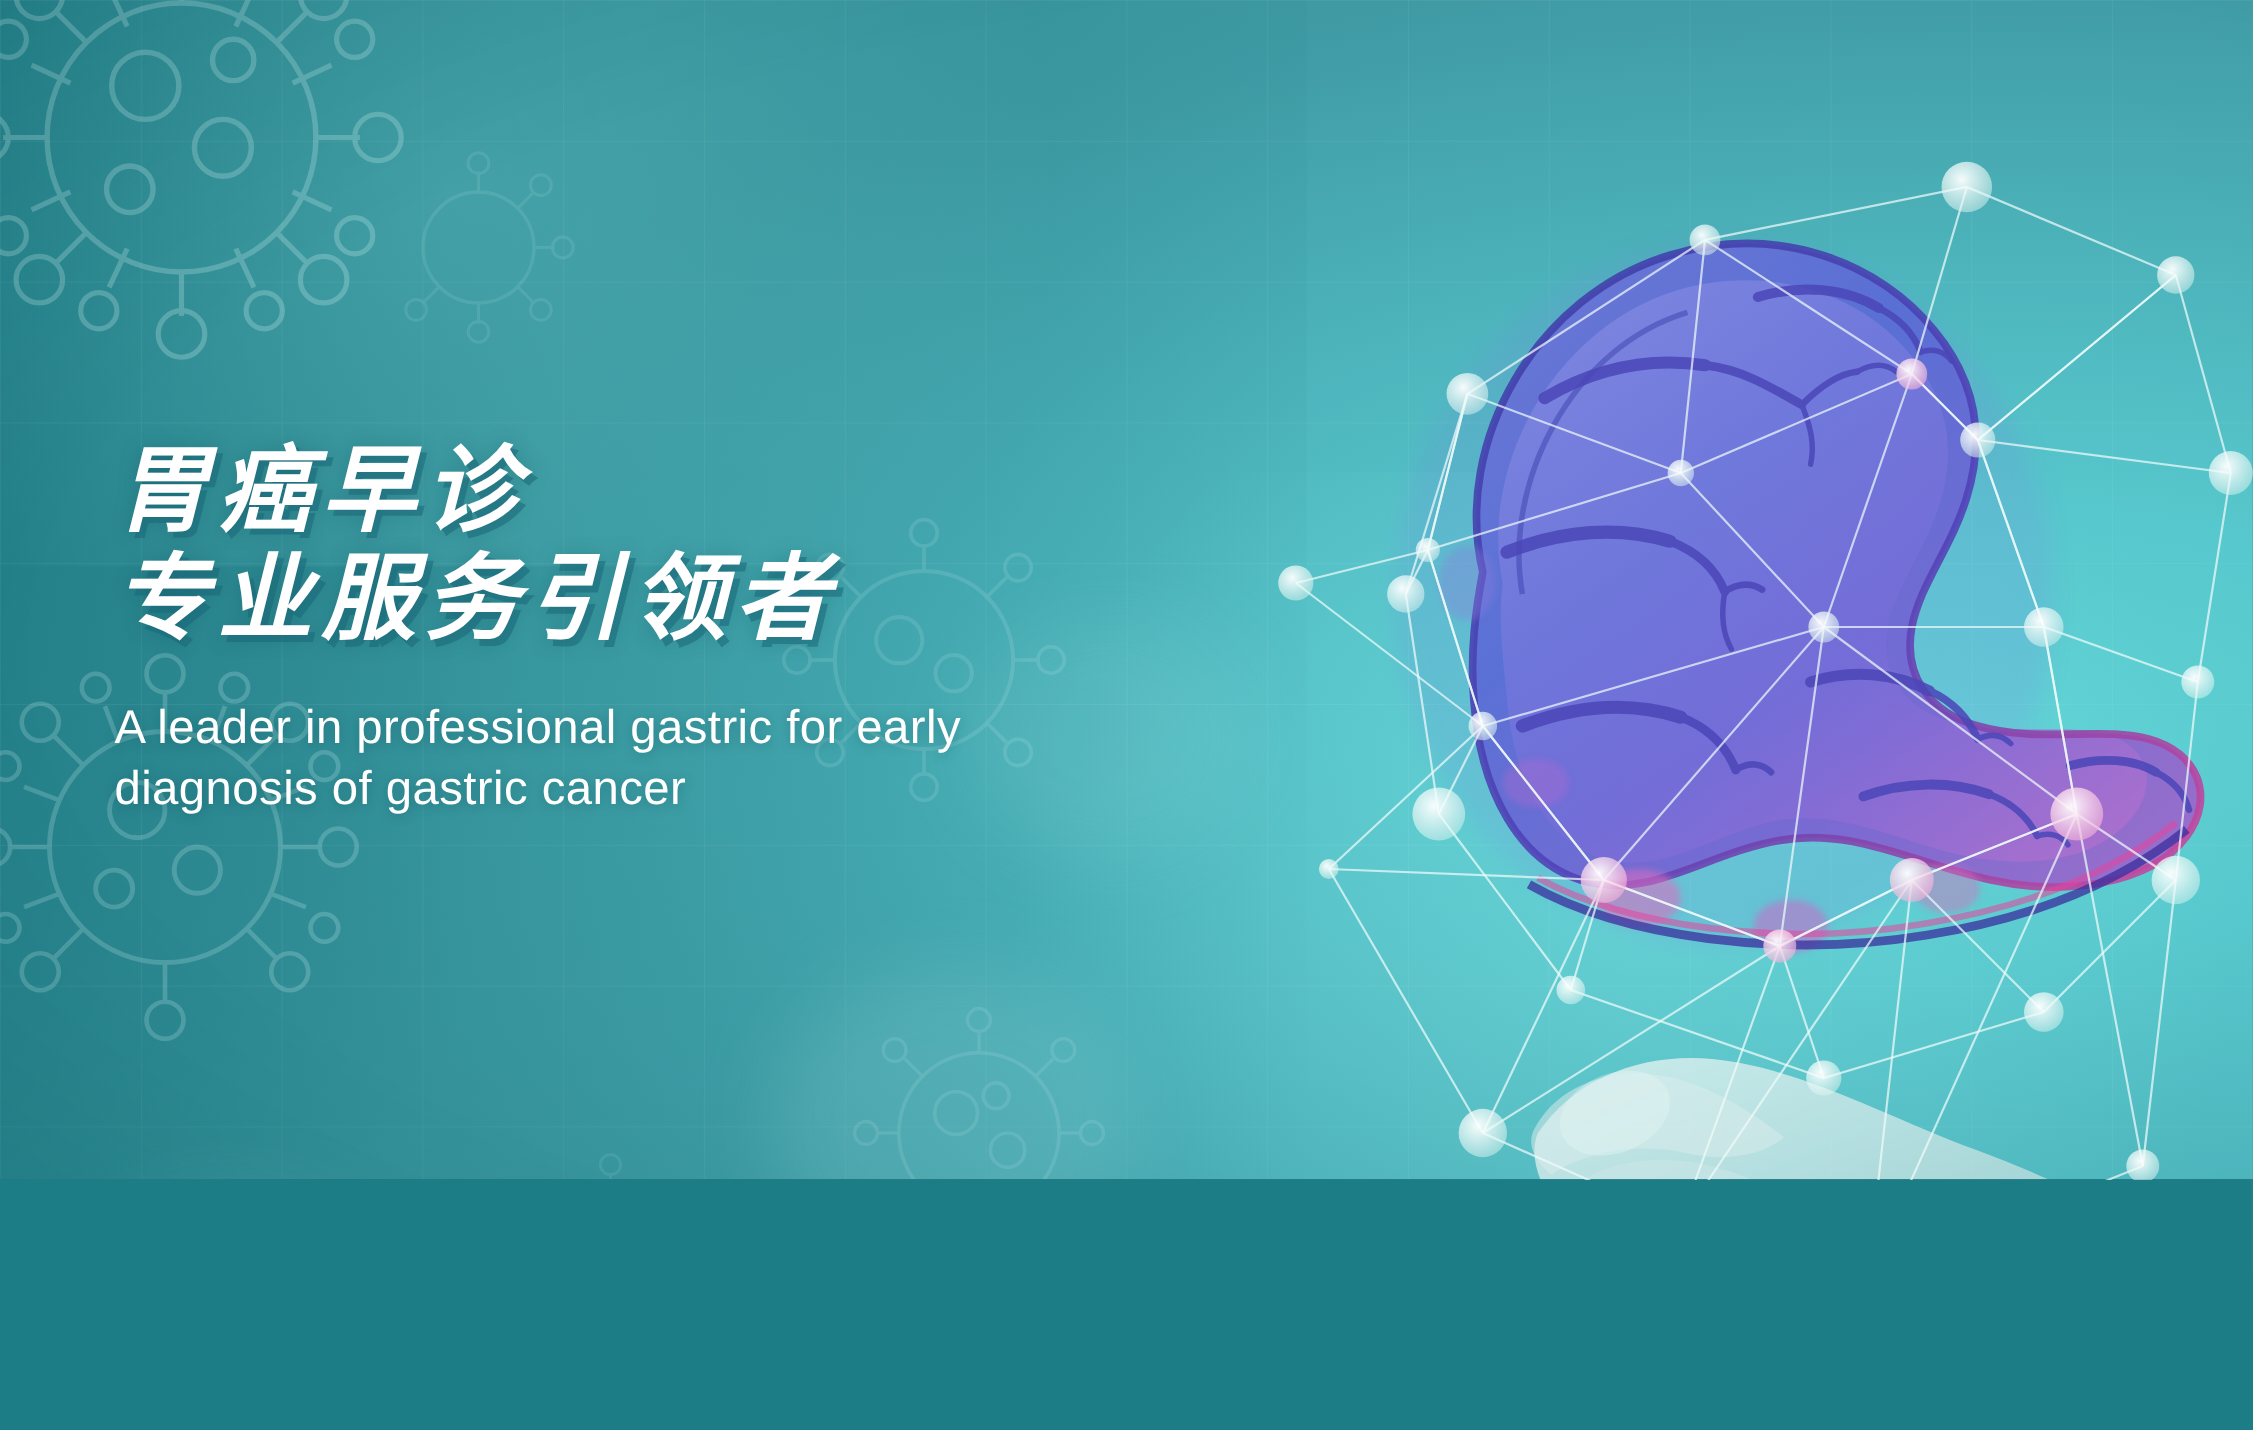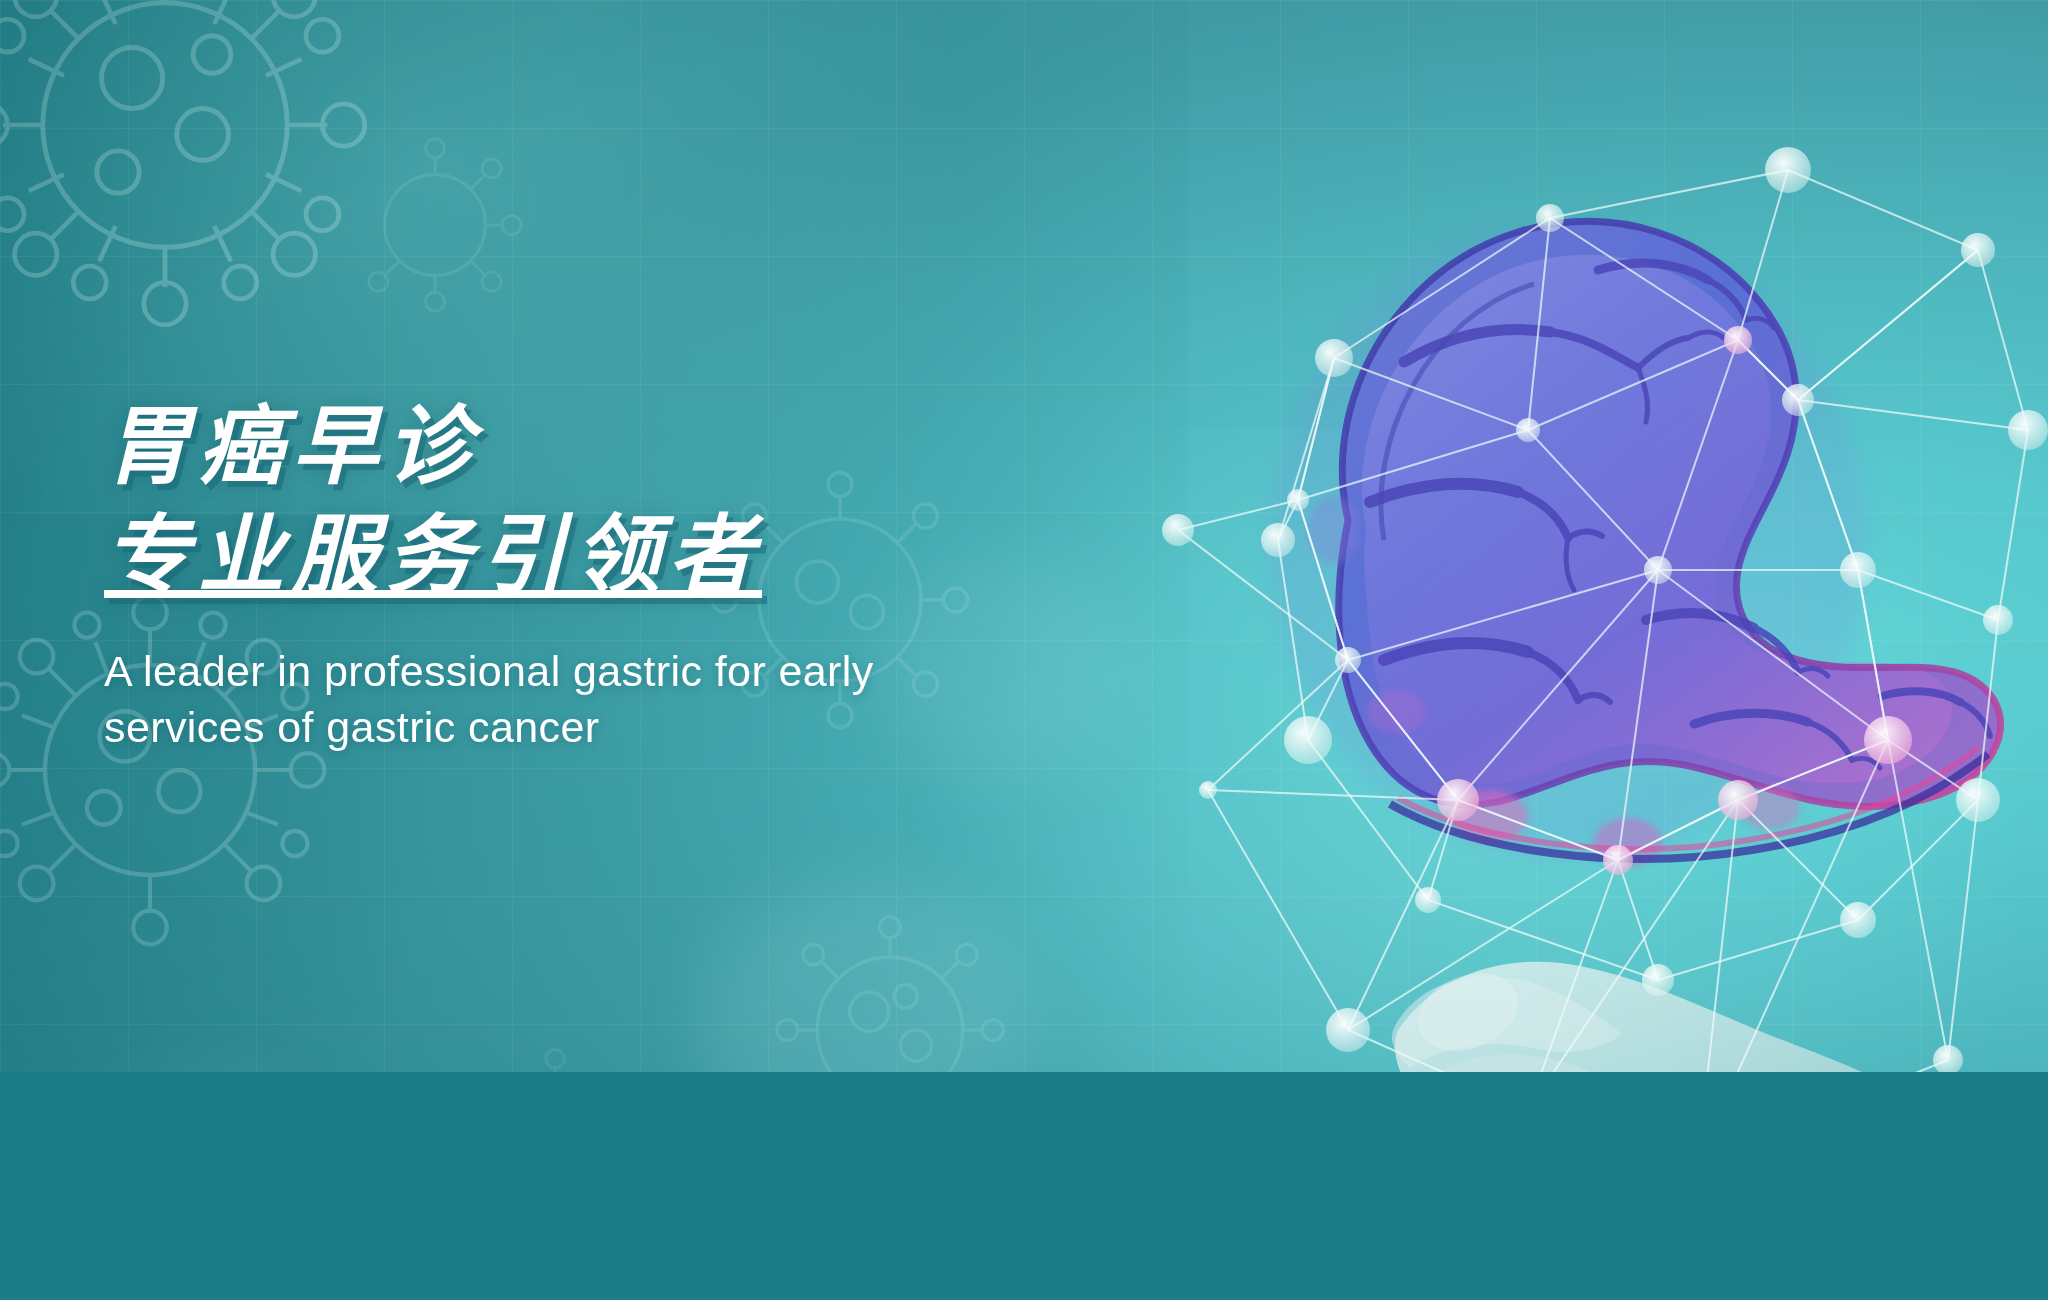--- a/index.html
+++ b/index.html
@@ -66,21 +66,21 @@
     font-weight:700;
     font-size:86px;
     line-height:1.08;
     letter-spacing:8px;
     font-style:italic;
     white-space:nowrap;
     text-shadow:
       5px 6px 0 rgba(26,104,120,.55),
       0 2px 18px rgba(10,70,80,.30);
   }
-  .cn-line.l2{margin-top:16px;text-decoration:underline;}
+  .cn-line.l2{margin-top:6px;}
   .en{
     margin-top:42px;
     color:#ffffff;
     font-size:43px;
     line-height:1.30;
     font-weight:400;
     letter-spacing:.4px;
     text-shadow:0 2px 10px rgba(12,74,84,.35);
     max-width:1010px;
   }
@@ -533,17 +533,17 @@
     </svg>
   </div>
 
   <div class="vignette"></div>
 
   <div class="copy">
     <div class="cn-line l1">胃癌早诊</div>
     <div class="cn-line l2">专业服务引领者</div>
     <div class="en">
       <div>A leader in professional gastric for early</div>
-      <div>services of gastric cancer</div>
+      <div>diagnosis of gastric cancer</div>
     </div>
   </div>
 
 </div>
 
 </body></html>

